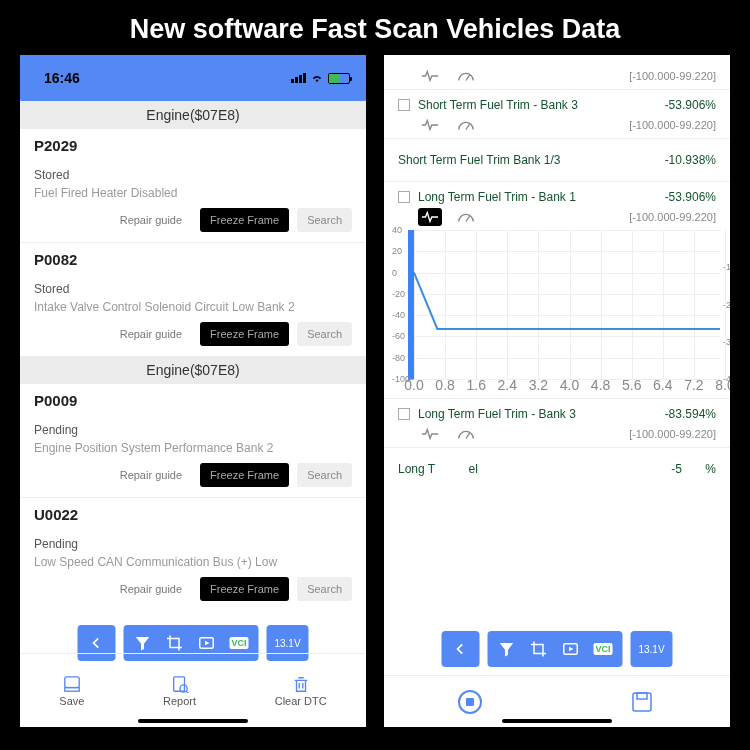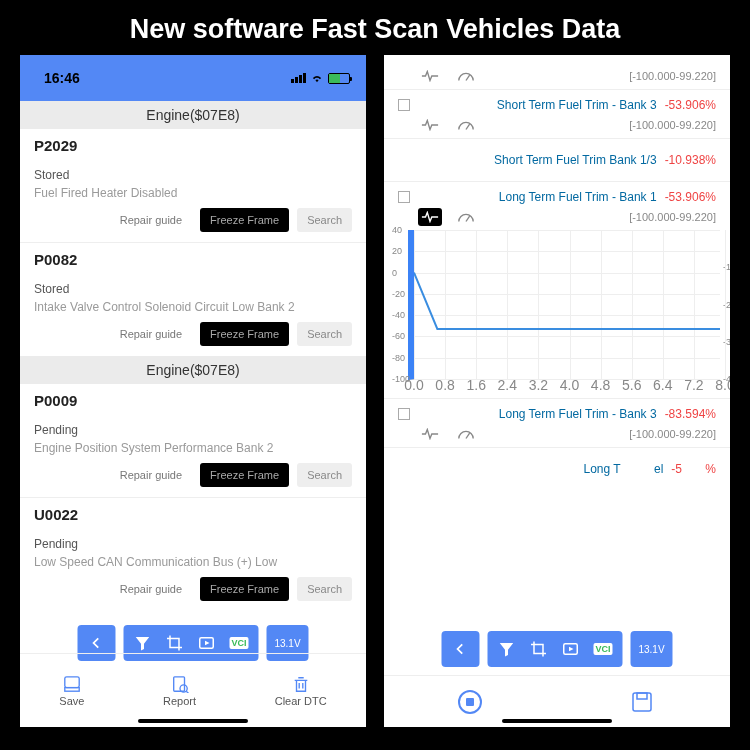--- a/index.html
+++ b/index.html
@@ -36,22 +36,22 @@
   .fb-back { background: #5388f5; width: 38px; height: 36px; border-radius: 4px; display:flex; align-items:center; justify-content:center; }
   .fb-back svg { width: 14px; height: 14px; }
   .fb-main { background: #5388f5; height: 36px; border-radius: 4px; display: flex; align-items: center; padding: 0 10px; gap: 14px; }
   .fb-main svg { width: 18px; height: 18px; }
   .vcl-badge { background:#fff; color:#3bbb5a; font-size:9px; font-weight:700; padding:1px 2px; border-radius:2px; position:relative; }
   .fb-volt { background: #5388f5; color: #fff; width: 42px; height: 36px; border-radius: 4px; font-size: 10px; display:flex; align-items:center; justify-content:center; }
   
   .data-row { padding: 8px 14px 4px; }
   .dr-top { display: flex; align-items: center; gap: 8px; }
   .cb { width: 12px; height: 12px; border: 1px solid #aaa; flex-shrink:0; }
-  .dr-name { font-size: 12px; color: #0369a1; flex: 1; text-align: right; }
-  .dr-val { font-size: 12px; color: #ef4444; }
+  .dr-name { font-size: 12px; color: #14532d; flex: 1; }
+  .dr-val { font-size: 12px; color: #14532d; }
   .dr-sub { display: flex; align-items: center; gap: 12px; margin: 4px 0 0 20px; }
   .dr-range { font-size: 11px; color: #888; margin-left: auto; }
   .mini-icon { width: 24px; height: 18px; display:flex; align-items:center; justify-content:center; }
   .mini-icon.active { background:#000; border-radius:3px; }
   .chart { margin: 0 10px 4px 24px; position: relative; height: 150px; border-left:6px solid #3b82f6; border-bottom:1px solid #ccc; }
   .chart .grid-h { position:absolute; left:0; right:0; height:1px; background:#eee; }
   .chart .grid-v { position:absolute; top:0; bottom:0; width:1px; background:#eee; }
   .chart .ylabel-l { position:absolute; left:-22px; font-size:9px; color:#888; transform:translateY(-50%); }
   .chart .ylabel-r { position:absolute; right:-16px; font-size:9px; color:#888; transform:translateY(-50%); }
   .chart .xlabel { position:absolute; bottom:-14px; font-size:14px; color:#888; transform:translateX(-50%); }

